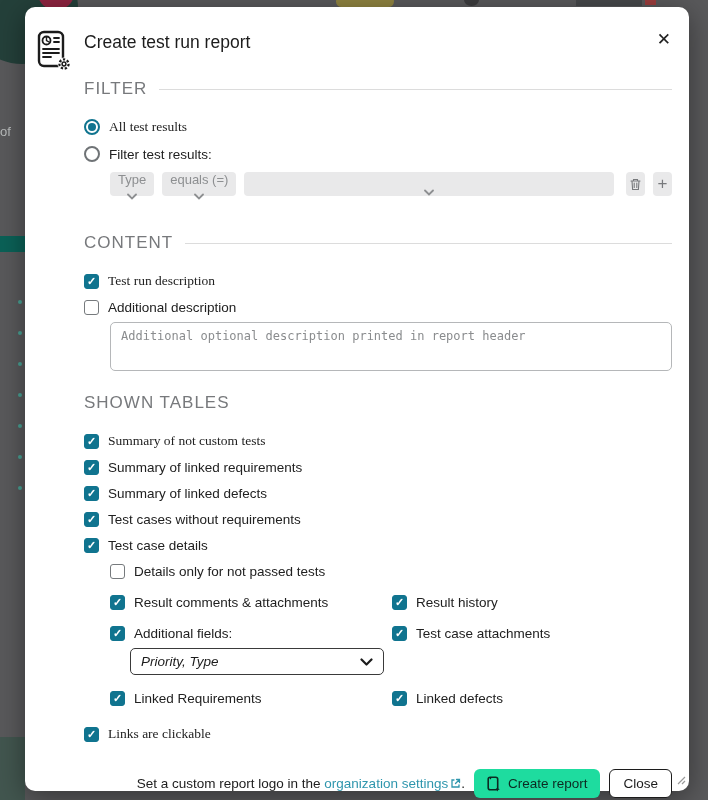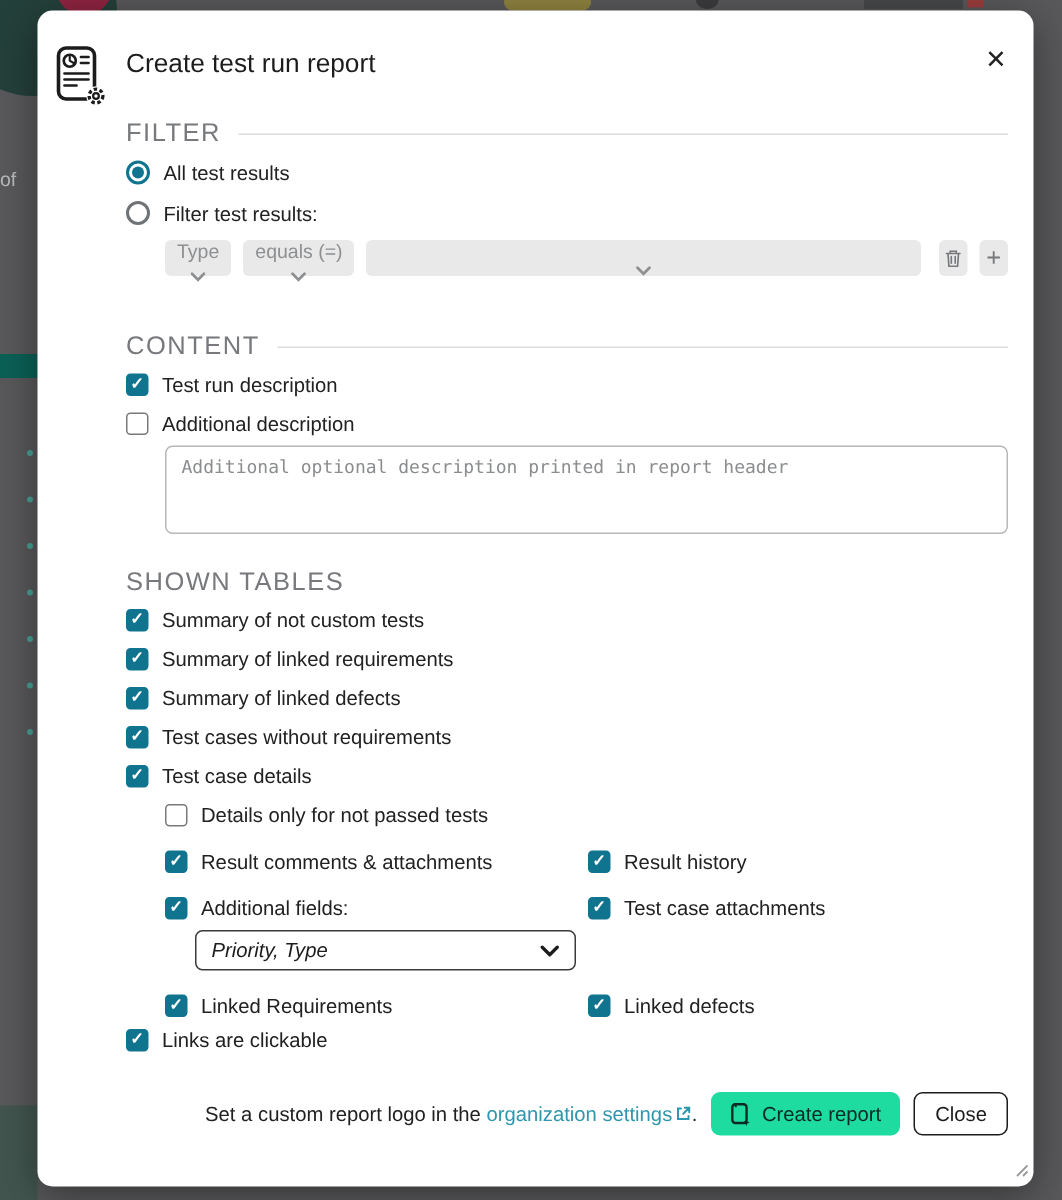--- a/index.html
+++ b/index.html
@@ -7,21 +7,21 @@
   body { font-family:"Liberation Sans", sans-serif; overflow:hidden; position:relative; background:#59595b; }
 
   
   .bg-shape { position:absolute; }
   .bg-circle-green { left:-34px; top:-48px; width:112px; height:112px; border-radius:50%; background:#24403a; }
   .bg-circle-crimson { left:38px; top:-22px; width:36px; height:32px; border-radius:50%; background:#8f2440; }
   .bg-pill-yellow { left:336px; top:-4px; width:58px; height:11px; border-radius:6px; background:#8f8340; }
   .bg-dot-dark { left:464px; top:-6px; width:15px; height:12px; border-radius:50%; background:#3c3c3e; }
   .bg-text-top { left:576px; top:-3px; width:66px; height:9px; background:#46484a; }
   .bg-red-mark { left:645px; top:0; width:11px; height:5px; background:#9c3d3d; }
-  .bg-of-text { left:0px; top:112px; color:#b9bcbc; font-size:13px; }
+  .bg-of-text { left:0px; top:124px; color:#b9bcbc; font-size:13px; }
   .bg-teal-band { left:0; top:236px; width:25px; height:16px; background:#0b6157; }
   .bg-left-dot { width:4px; height:4px; border-radius:50%; background:#47a193; left:18px; }
   .bg-bottom-tint { left:0; top:737px; width:25px; height:63px; background:#42564f; }
 
   
   .modal { position:absolute; left:25px; top:7px; width:664px; height:784px; background:#ffffff;
            border-radius:10px; box-shadow:0 6px 28px rgba(0,0,0,.4); color:#212121; font-size:13.5px; }
   .mheader { position:relative; padding:22px 17px 0 59px; height:62px; }
   .report-icon { position:absolute; left:8px; top:22px; }
   .mtitle { font-size:17.5px; font-weight:500; color:#1c1c1c; position:absolute; left:59px; top:25px; }
@@ -44,21 +44,21 @@
         display:flex; align-items:center; justify-content:center; }
   .cb.on { background:#10748f; border-color:#10748f; }
   .cb.on::after { content:"\2713"; color:#fff; font-size:11px; font-weight:bold; line-height:1; }
 
   
   .gsel { background:#e9e9ea; border-radius:4px; height:24px; display:flex; align-items:center;
           color:#8d8f91; font-size:13px; padding:0 8px; gap:6px;flex-direction:column; }
   .gsel svg { flex:none; }
   .gbtn { background:#e9e9ea; border-radius:4px; height:24px; width:19px; display:flex; align-items:center; justify-content:center; color:#77797c; }
 
-  textarea.desc { width:100%; height:59px; resize:none; border:1px solid #b5b7b9; border-radius:5px;
+  textarea.desc { width:100%; height:49px; resize:none; border:1px solid #b5b7b9; border-radius:5px;
                   padding:6px 10px; font-family:"DejaVu Sans Mono", monospace; font-size:12px; color:#8b5cf6; outline:none; }
   textarea.desc::placeholder { color:#8a8c8e; }
 
   .indent1 { margin-left:26px; }
   .grid-row { display:flex; align-items:center; margin-top:16px; }
   .grid-left { width:282px; display:flex; align-items:center; gap:9px; }
   .grid-right { display:flex; align-items:center; gap:9px; }
 
   .fields-select { margin-left:20px; margin-top:7px; width:254px; height:27px; border:1px solid #3a3a3a; border-radius:5px;
                    display:flex; align-items:center; justify-content:space-between; padding:0 10px; font-size:13.5px; color:#1c1c1c; background:#fff;font-style:italic; }
@@ -66,21 +66,21 @@
   .mfooter { display:flex; align-items:center; justify-content:flex-end; gap:9px; padding:0 17px 0 59px; margin-top:27px; }
   .foot-note { color:#212121; font-size:13.5px; white-space:nowrap; }
   .foot-link { color:#2f96ad; text-decoration:none; }
   .ext-icon { display:inline-block; vertical-align:-1px; margin-left:2px; }
   .btn-create { display:flex; align-items:center; gap:7px; background:#1edc9f; color:#0d2a22; border:none; border-radius:6px;
                 height:29px; padding:0 13px; font-size:13.5px; font-family:"Liberation Sans", sans-serif; font-weight:500; cursor:pointer; }
   .btn-close { background:#fff; color:#1c1c1c; border:1.5px solid #1c1c1c; border-radius:6px; height:29px; padding:0 13px;
                font-size:13.5px; font-family:"Liberation Sans", sans-serif; cursor:pointer; }
   .resize-handle { position:absolute; right:3px; bottom:3px; }
 
-  .mt12 { margin-top:8px; } .mt11 { margin-top:11px; } .mt10 { margin-top:10px; }
+  .mt12 { margin-top:20px;font-family:Liberation Serif, serif; } .mt11 { margin-top:11px; } .mt10 { margin-top:10px; }
 </style>
 </head>
 <body>
 
 <div>
   <div class="bg-shape bg-circle-green"></div>
   <div class="bg-shape bg-circle-crimson"></div>
   <div class="bg-shape bg-pill-yellow"></div>
   <div class="bg-shape bg-dot-dark"></div>
   <div class="bg-shape bg-text-top"></div>

